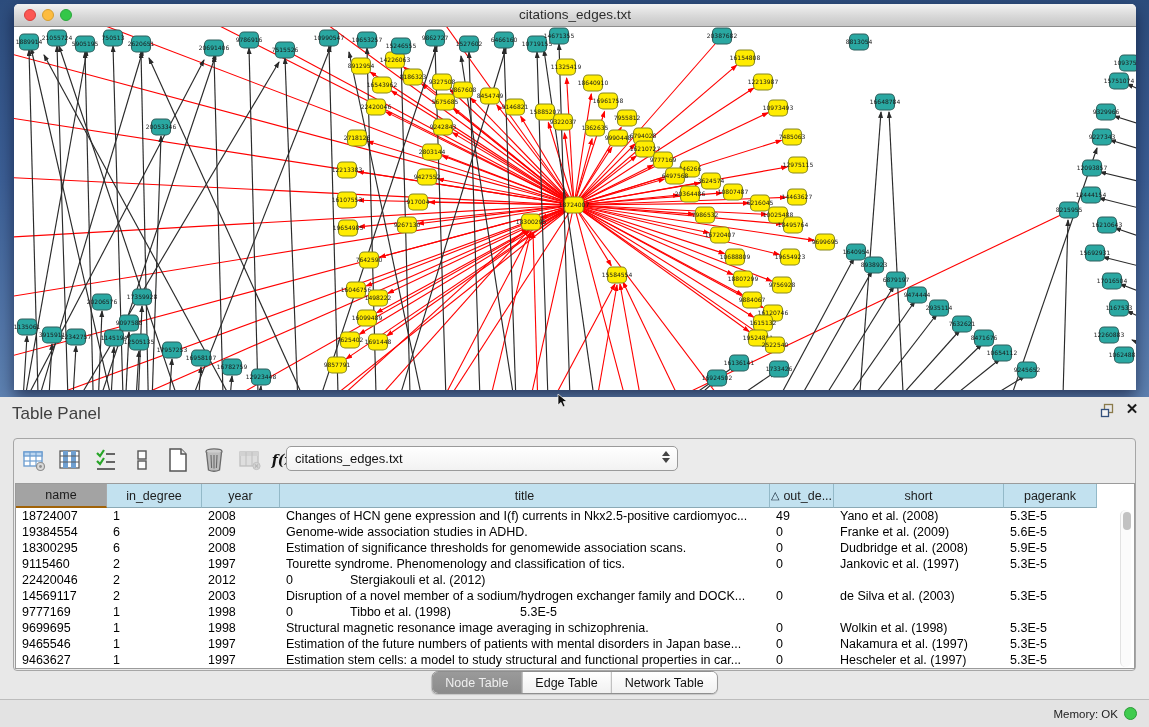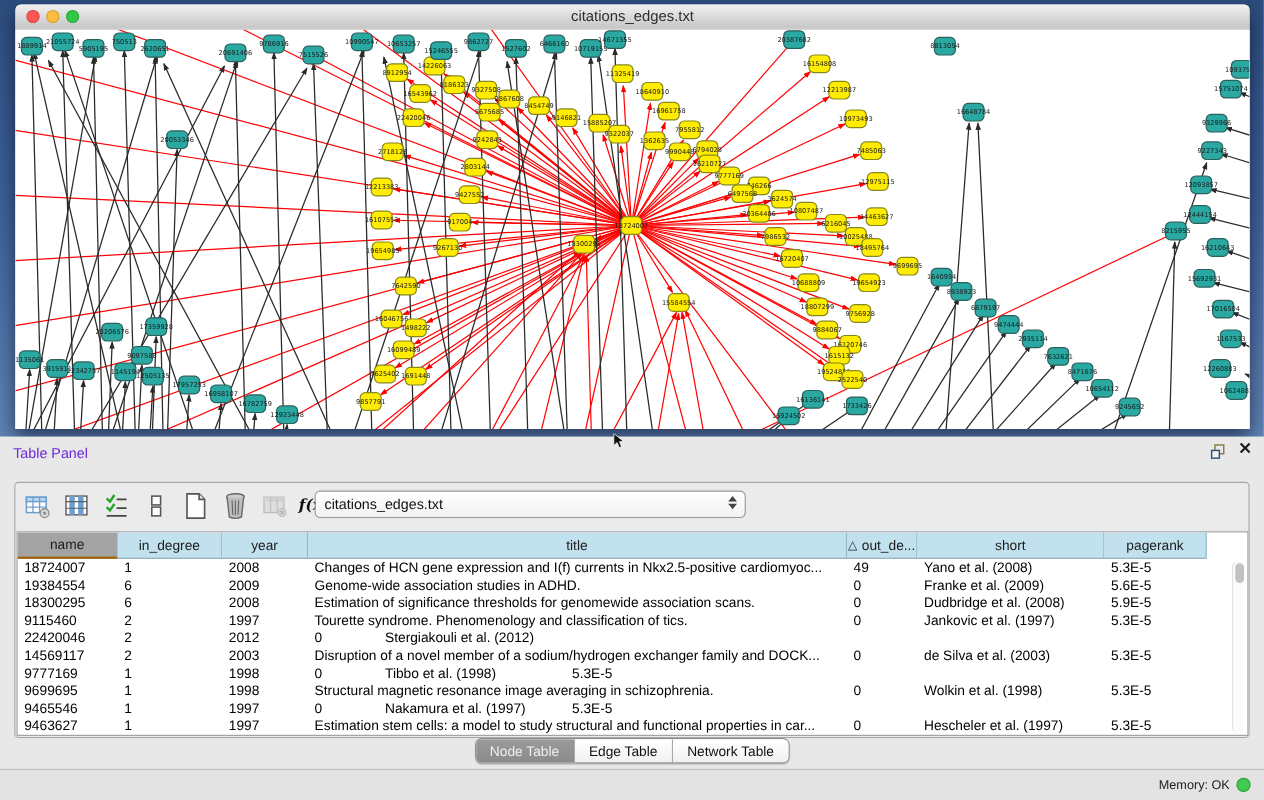--- a/index.html
+++ b/index.html
@@ -22,21 +22,21 @@
   .tl.r { left:10px; background:#fc5753; border:1px solid #d8403c; }
   .tl.y { left:28px; background:#fdbc40; border:1px solid #d59e30; }
   .tl.g { left:46px; background:#33c748; border:1px solid #2aa73c; }
   .gcanvas { position:absolute; left:0; top:23px; width:1122px; height:363px;
              background:#ffffff; overflow:hidden; }
   .gcanvas svg { display:block; }
   .cursor { position:absolute; left:557px; top:394px; width:12px; height:14px; z-index:5; }
 
   
   .panel { position:absolute; left:0; top:397px; width:1149px; height:330px; background:#e8e8e8; }
-  .panel-title { position:absolute; left:12px; top:7px; font-size:13px; color:#6d28d9; }
+  .panel-title { position:absolute; left:12px; top:7px; font-size:17px; color:#404040; }
   .panel-float { position:absolute; left:1100px; top:6px; width:15px; height:15px; cursor:default; }
   .panel-close { position:absolute; left:1124px; top:4px; width:16px; height:16px;
                  font-size:15px; font-weight:bold; color:#1a1a1a; text-align:center; line-height:16px; }
   .content-box { position:absolute; left:13px; top:41px; width:1123px; height:233px;
                  background:#ebebeb; border:1px solid #a6a6a6; border-radius:4px; }
   .toolbar { position:absolute; left:6px; top:4px; height:34px; display:flex; align-items:center; gap:9px; }
   .tbtn { width:27px; height:27px; display:flex; align-items:center; justify-content:center; border-radius:3px; }
   .fx { font-family:"DejaVu Serif", serif; font-style:italic; font-weight:bold; font-size:14px; color:#111; }
   .selector { position:absolute; left:272px; top:7px; width:392px; height:25px;
               background:linear-gradient(180deg,#ffffff,#f2f2f2); border:1px solid #9a9a9a;
@@ -697,20 +697,21 @@
               <div class="td" style="width: 78px;">1998</div>
               <div class="td" style="width: 490px;">Structural magnetic resonance image averaging in schizophrenia.</div>
               <div class="td" style="width: 64px;">0</div>
               <div class="td" style="width: 170px;">Wolkin et al. (1998)</div>
               <div class="td" style="width: 93px;">5.3E-5</div>
             </div>
             <div class="trow">
               <div class="td" style="width: 91px;">9465546</div>
               <div class="td" style="width: 95px;">1</div>
               <div class="td" style="width: 78px;">1997</div>
+              <div class="td" style="width: 490px;">Estimation of the future numbers of patients with mental disorders in Japan base...</div>
               <div class="td" style="width: 64px;">0</div>
               <div class="td" style="width: 170px;">Nakamura et al. (1997)</div>
               <div class="td" style="width: 93px;">5.3E-5</div>
             </div>
             <div class="trow">
               <div class="td" style="width: 91px;">9463627</div>
               <div class="td" style="width: 95px;">1</div>
               <div class="td" style="width: 78px;">1997</div>
               <div class="td" style="width: 490px;">Estimation stem cells: a model to study structural and functional properties in car...</div>
               <div class="td" style="width: 64px;">0</div>

